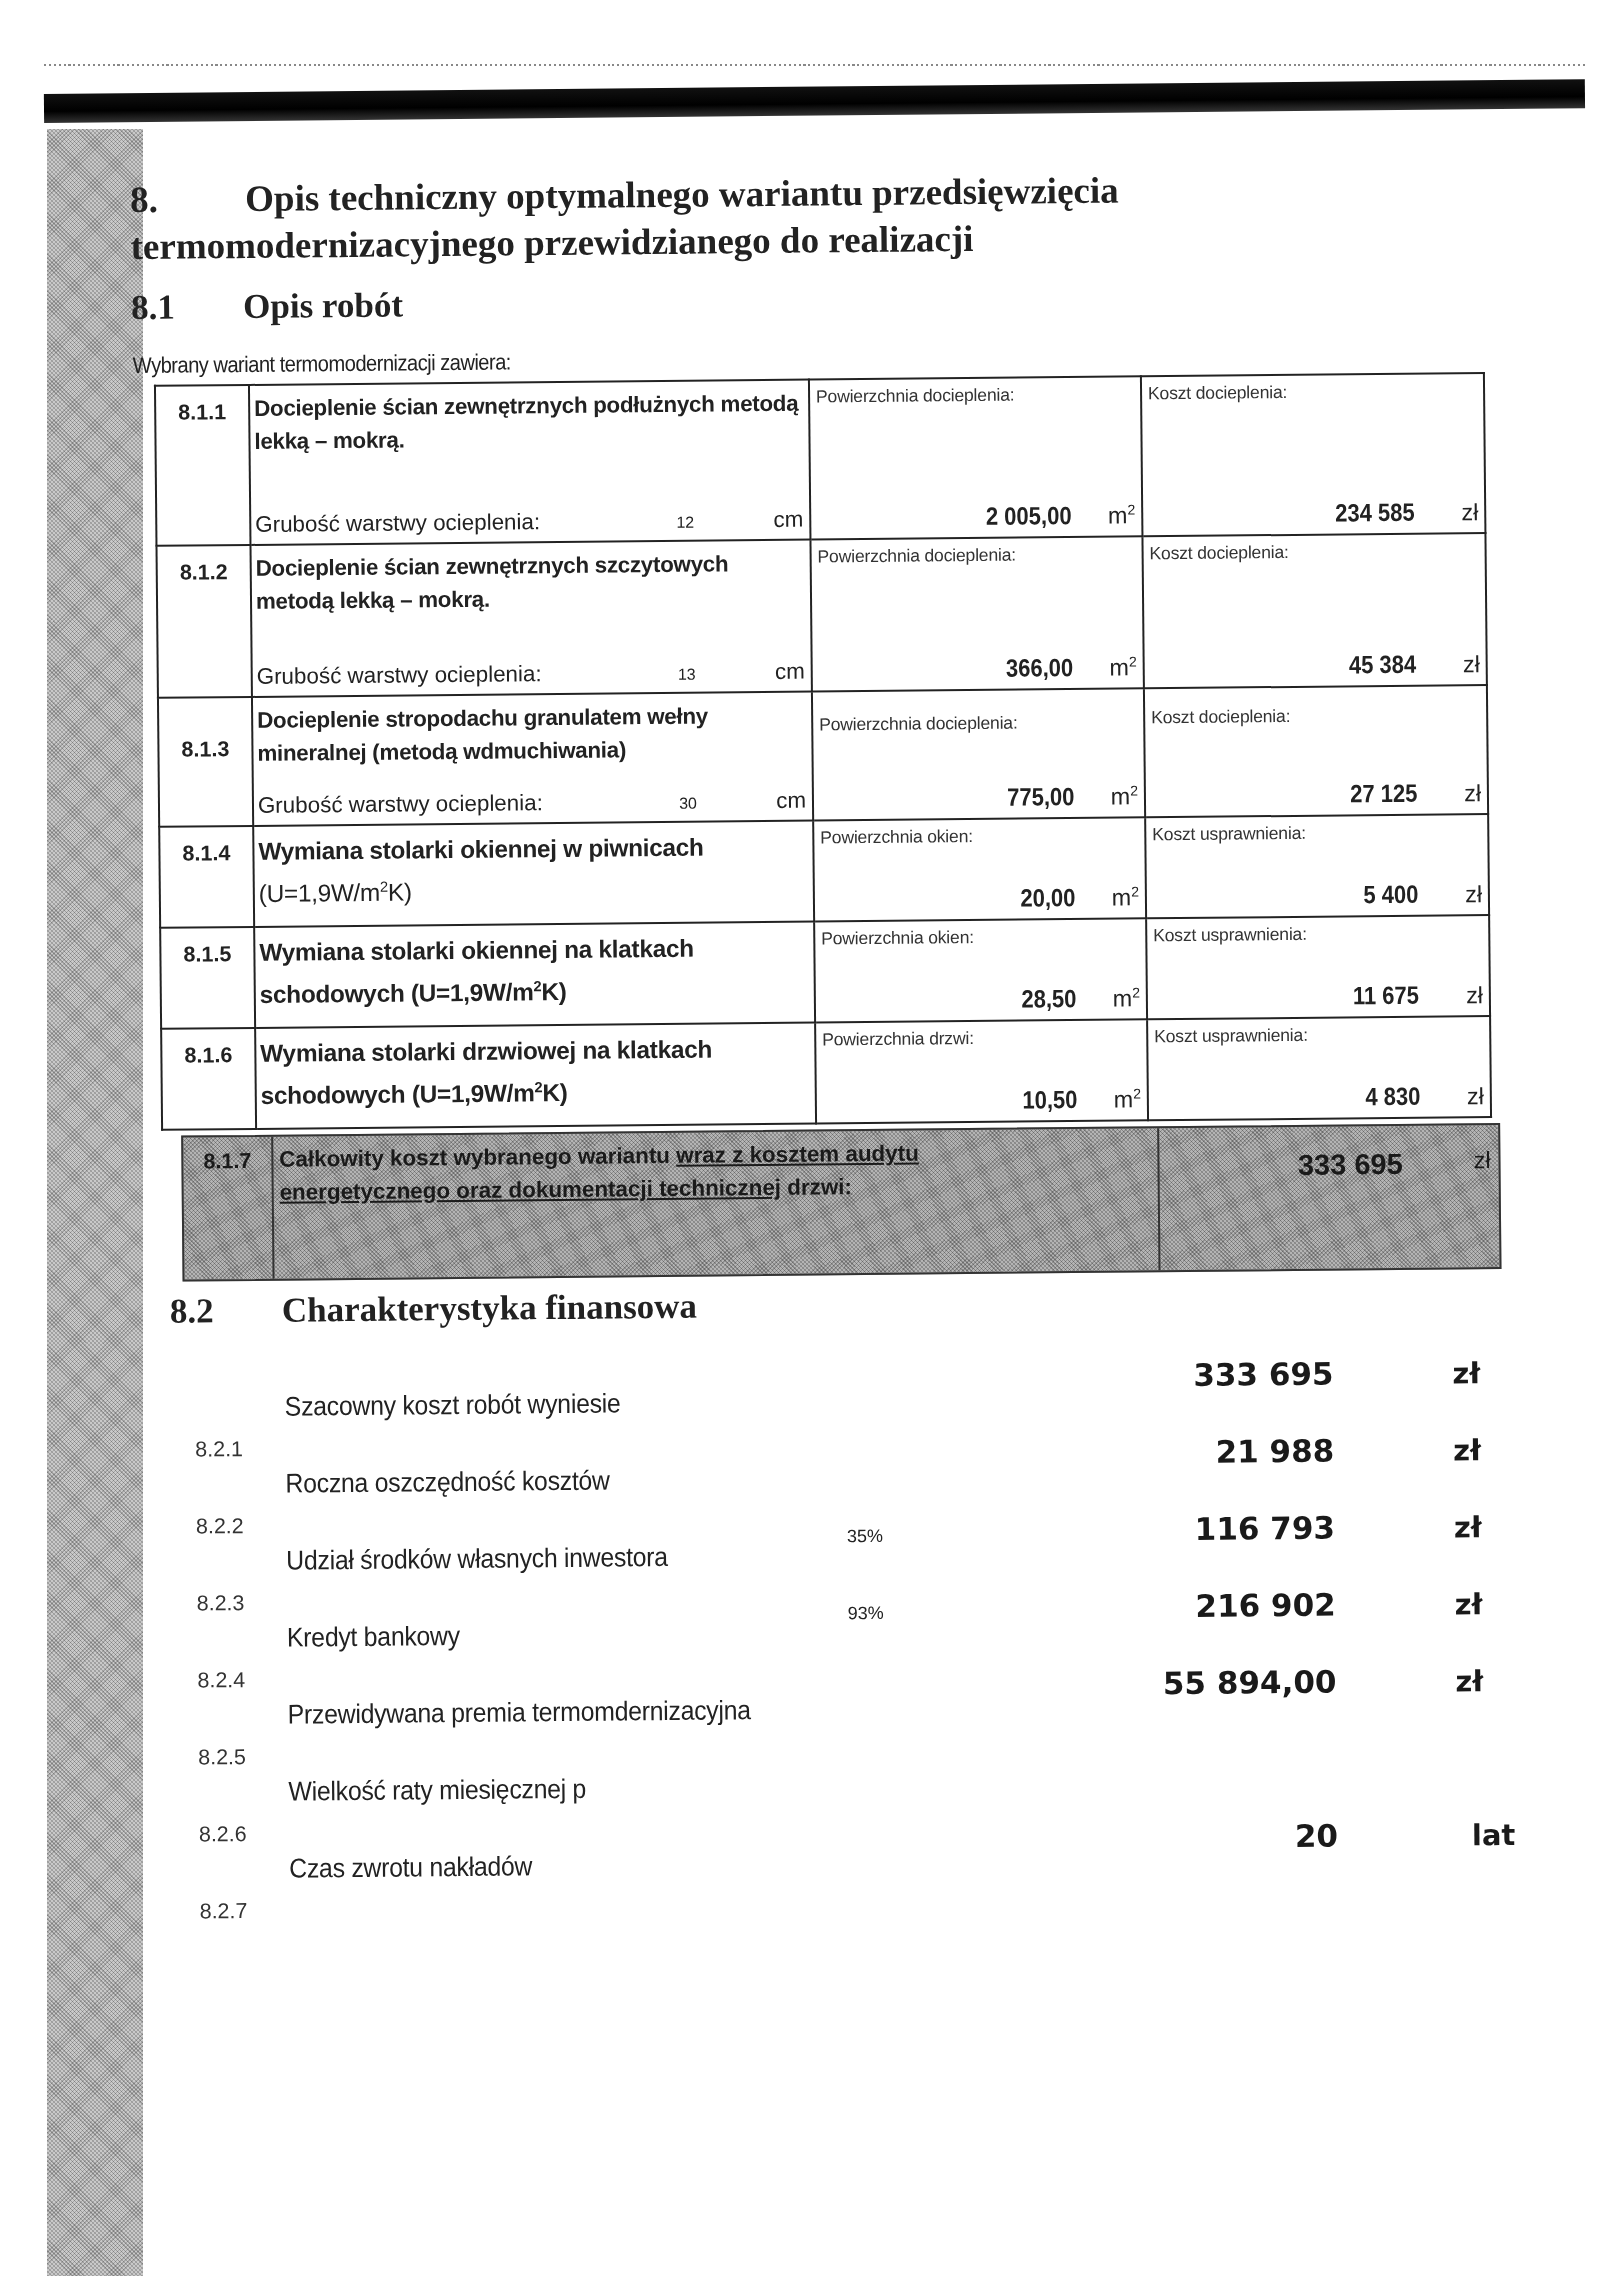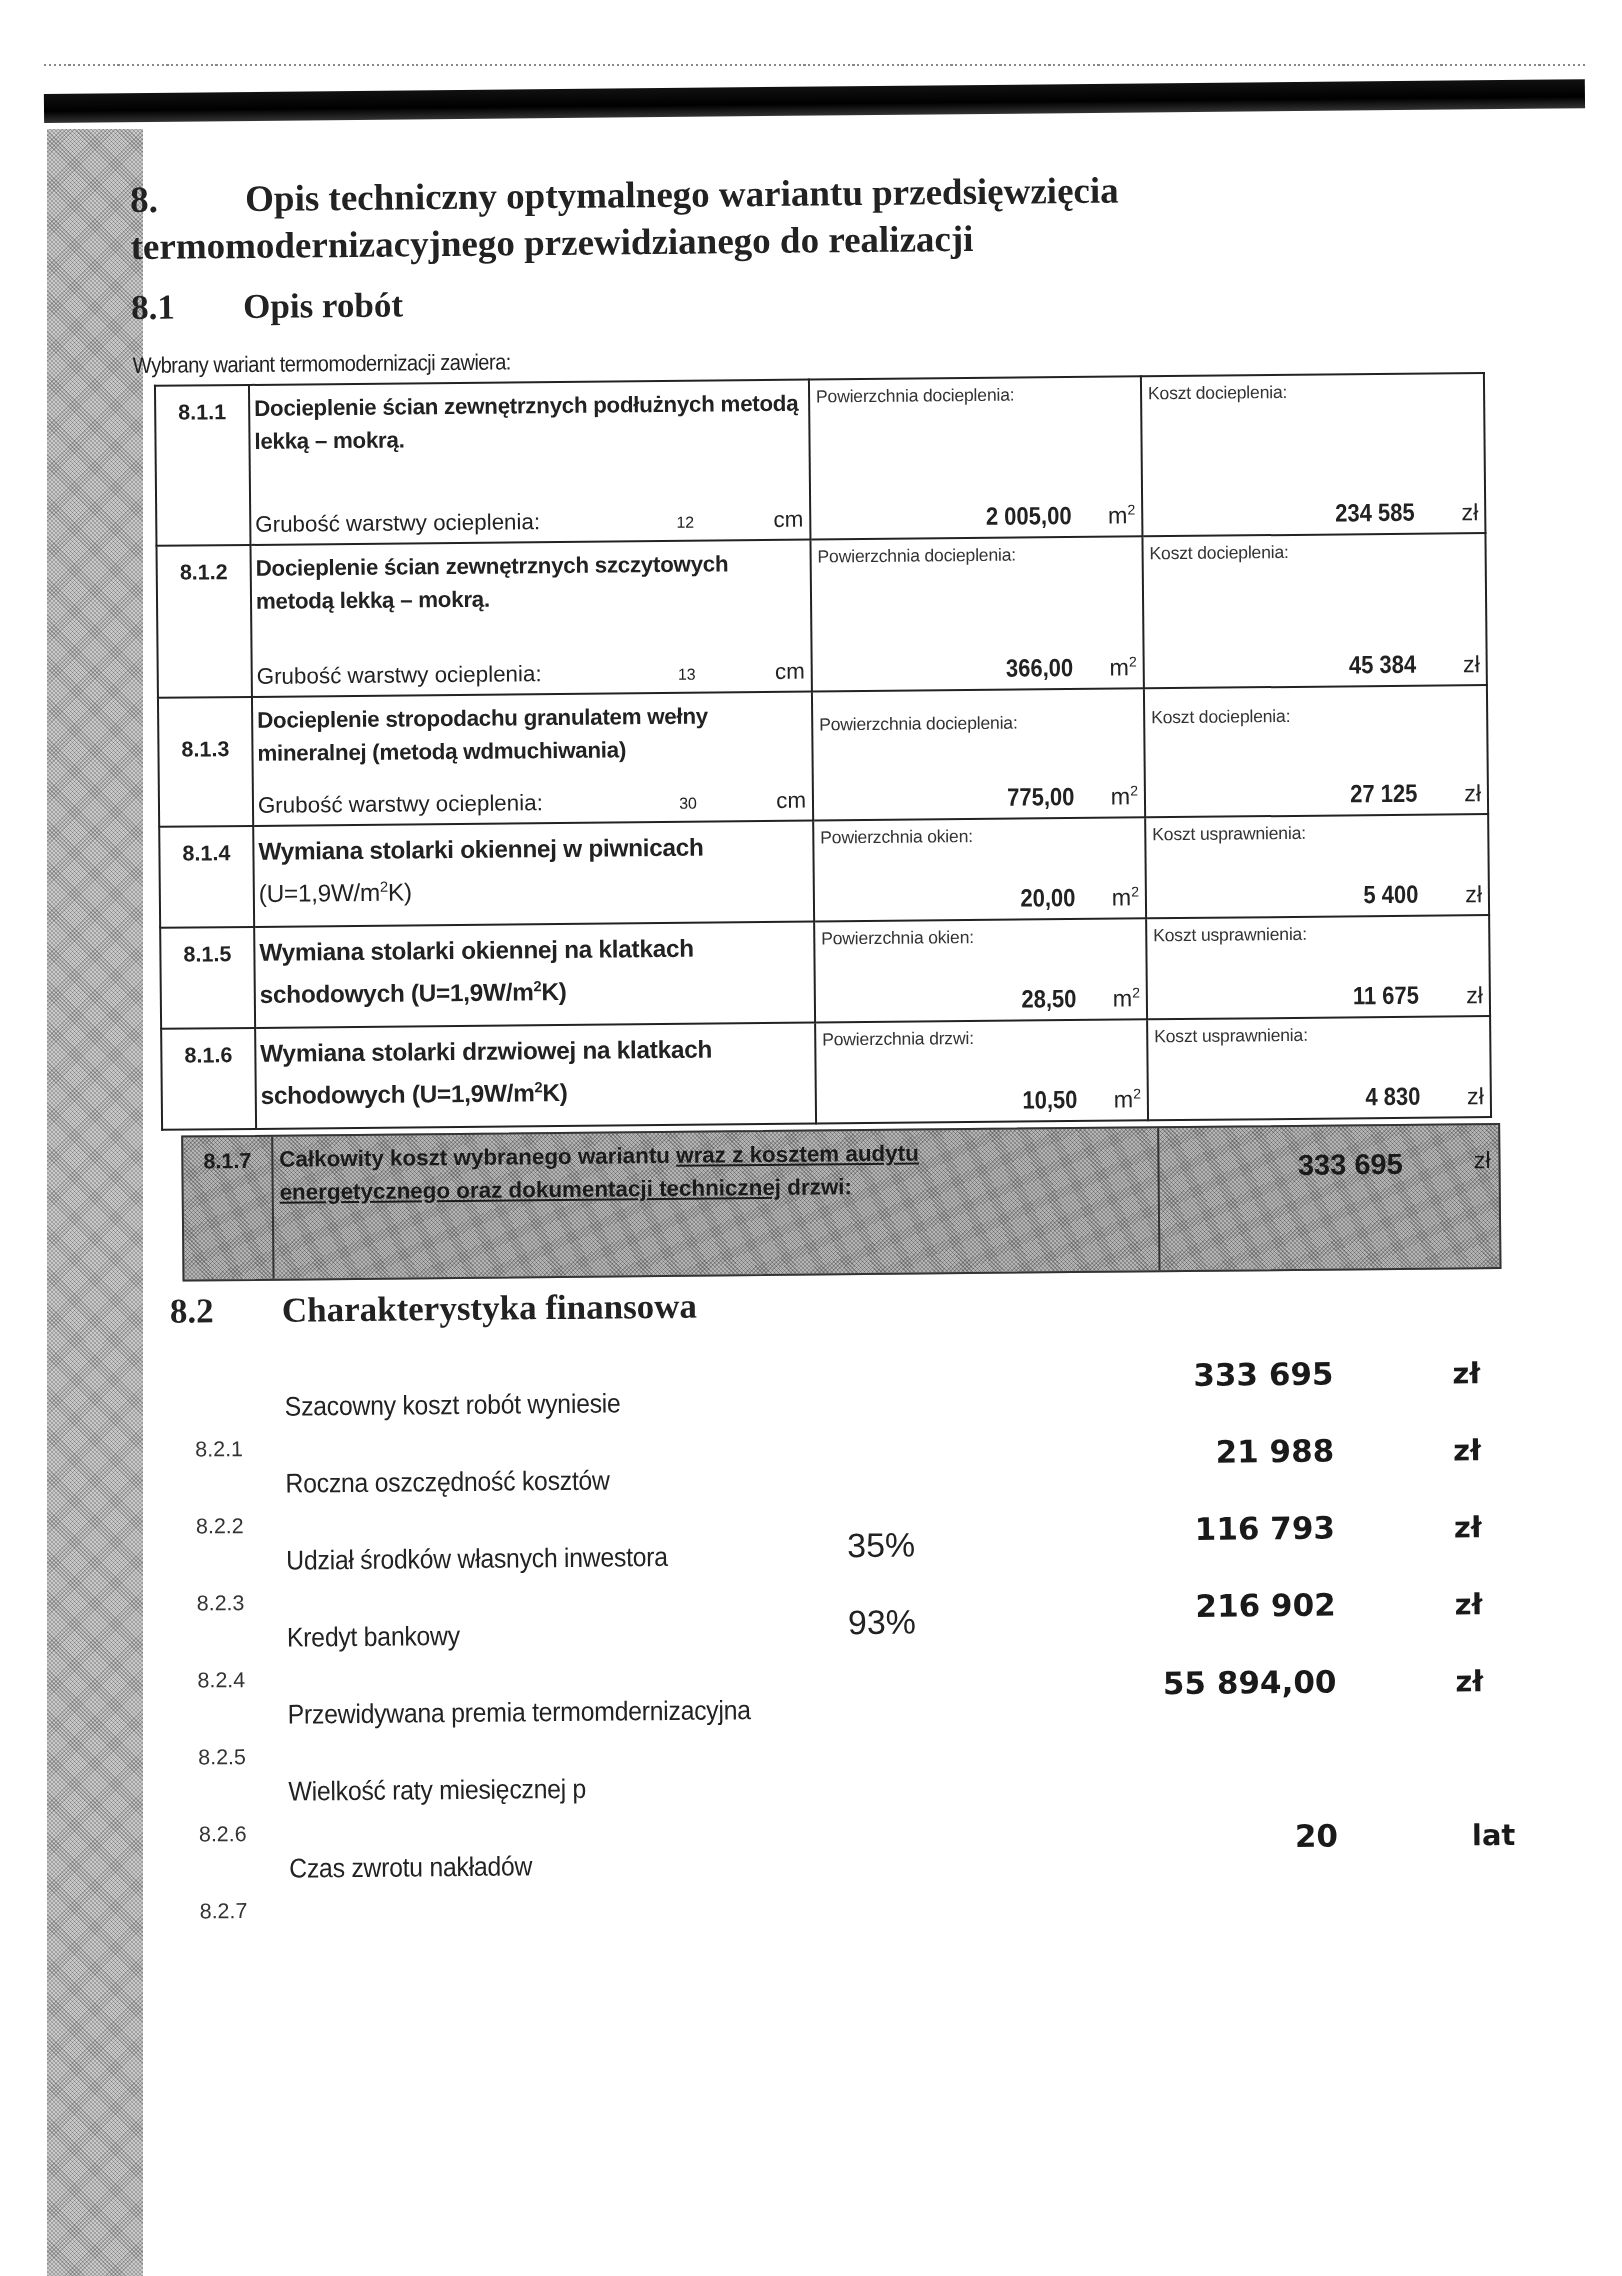--- a/index.html
+++ b/index.html
@@ -67,21 +67,21 @@
   .total .td u { text-decoration: underline; }
   .total .tv { flex: 1; display: flex; justify-content: flex-end; align-items: flex-start; padding: 21.5px 7.8px 0 0; }
   .total .tv .n { font-size: 29px; font-weight: bold; }
   .total .tv .unit { width: 88px; text-align: right; font-size: 23.4px; }
 
   
   .fin { position: absolute; left: 185px; top: 1375px; width: 1346px; }
   .fin-row { position: relative; height: 77px; }
   .fin-row .k { position: absolute; left: 0; top: 23.4px; font-size: 21.5px; color: #333; margin-top: 40px; }
   .fin-row .l { position: absolute; left: 90px; top: 17.6px; font-size: 27px; color: #222; letter-spacing: -0.3px; transform: scaleX(0.92); transform-origin: left; white-space: nowrap; }
-  .fin-row .p { position: absolute; left: 651px; top: 3.9px; font-size: 34px; color: #222; }
+  .fin-row .p { position: absolute; left: 651px; top: 3.9px; font-size: 18px; color: #222; }
   .fin-row .v { position: absolute; right: 207px; top: -7.8px; font-size: 31px; font-weight: bold; font-family: "DejaVu Sans", sans-serif; color: #1a1a1a; text-align: right; }
   .fin-row .u { position: absolute; left: 1258px; top: -5.9px; font-size: 29px; font-weight: bold; font-family: "DejaVu Sans", sans-serif; color: #1a1a1a; }
 </style>
 </head>
 <body>
 
 <div class="top-rule-thin"></div>
 <div class="top-bar"></div>
 <div class="left-band"></div>
 

